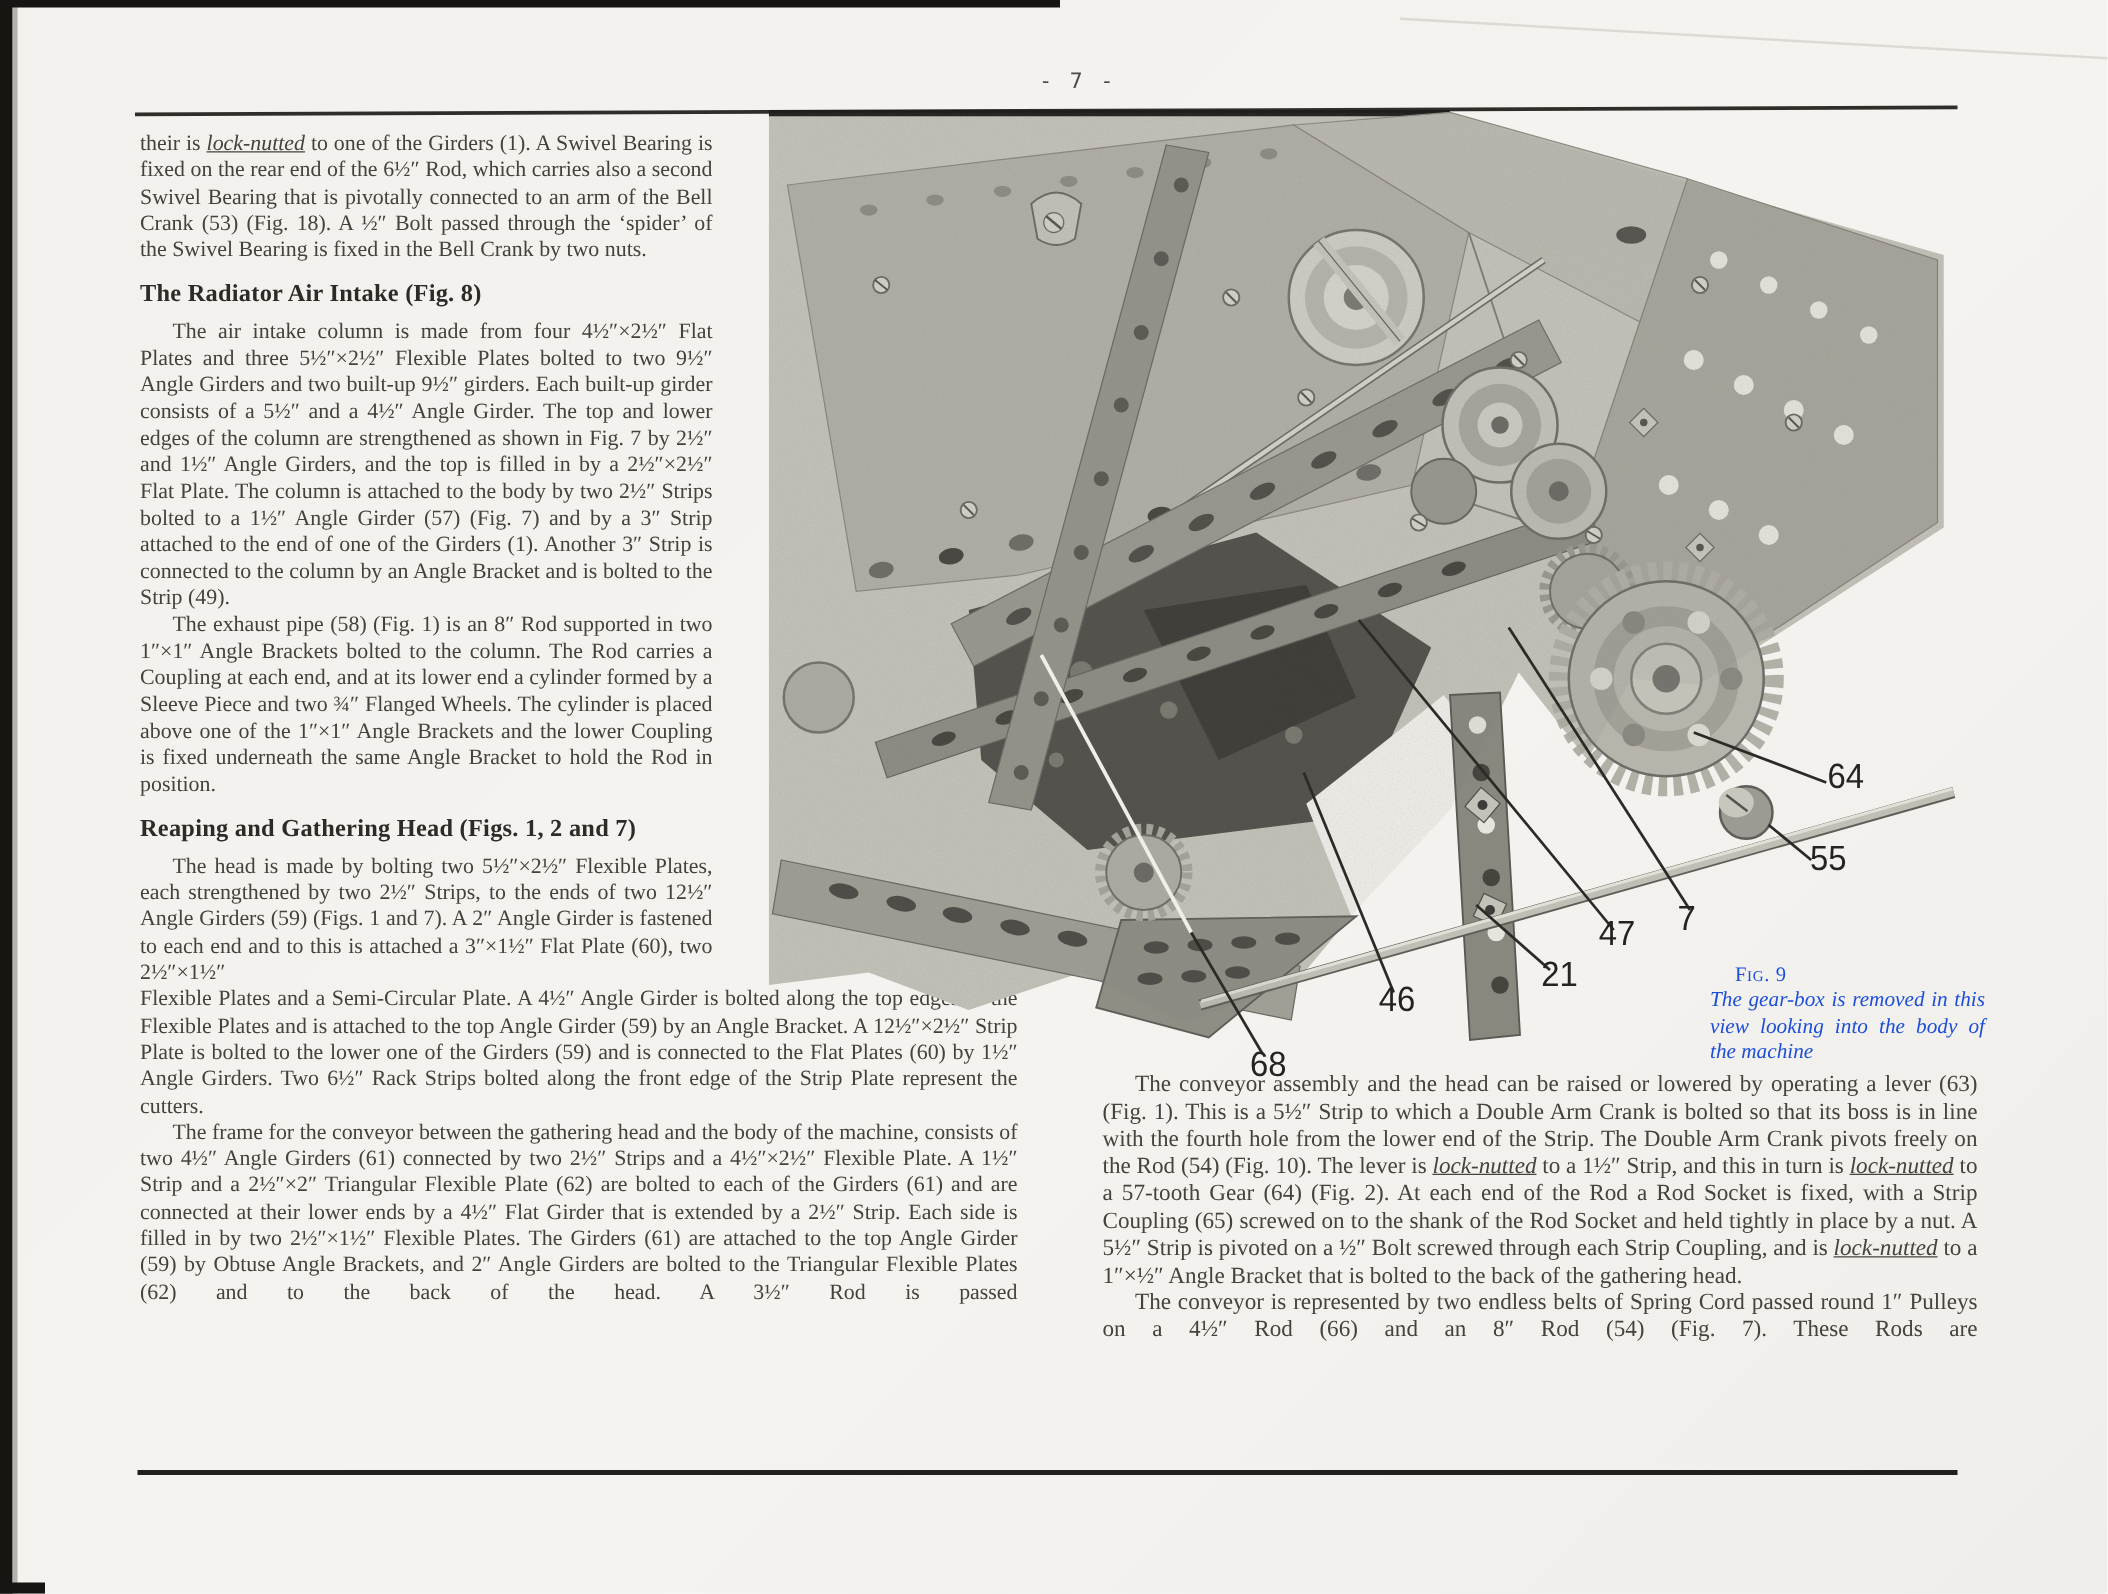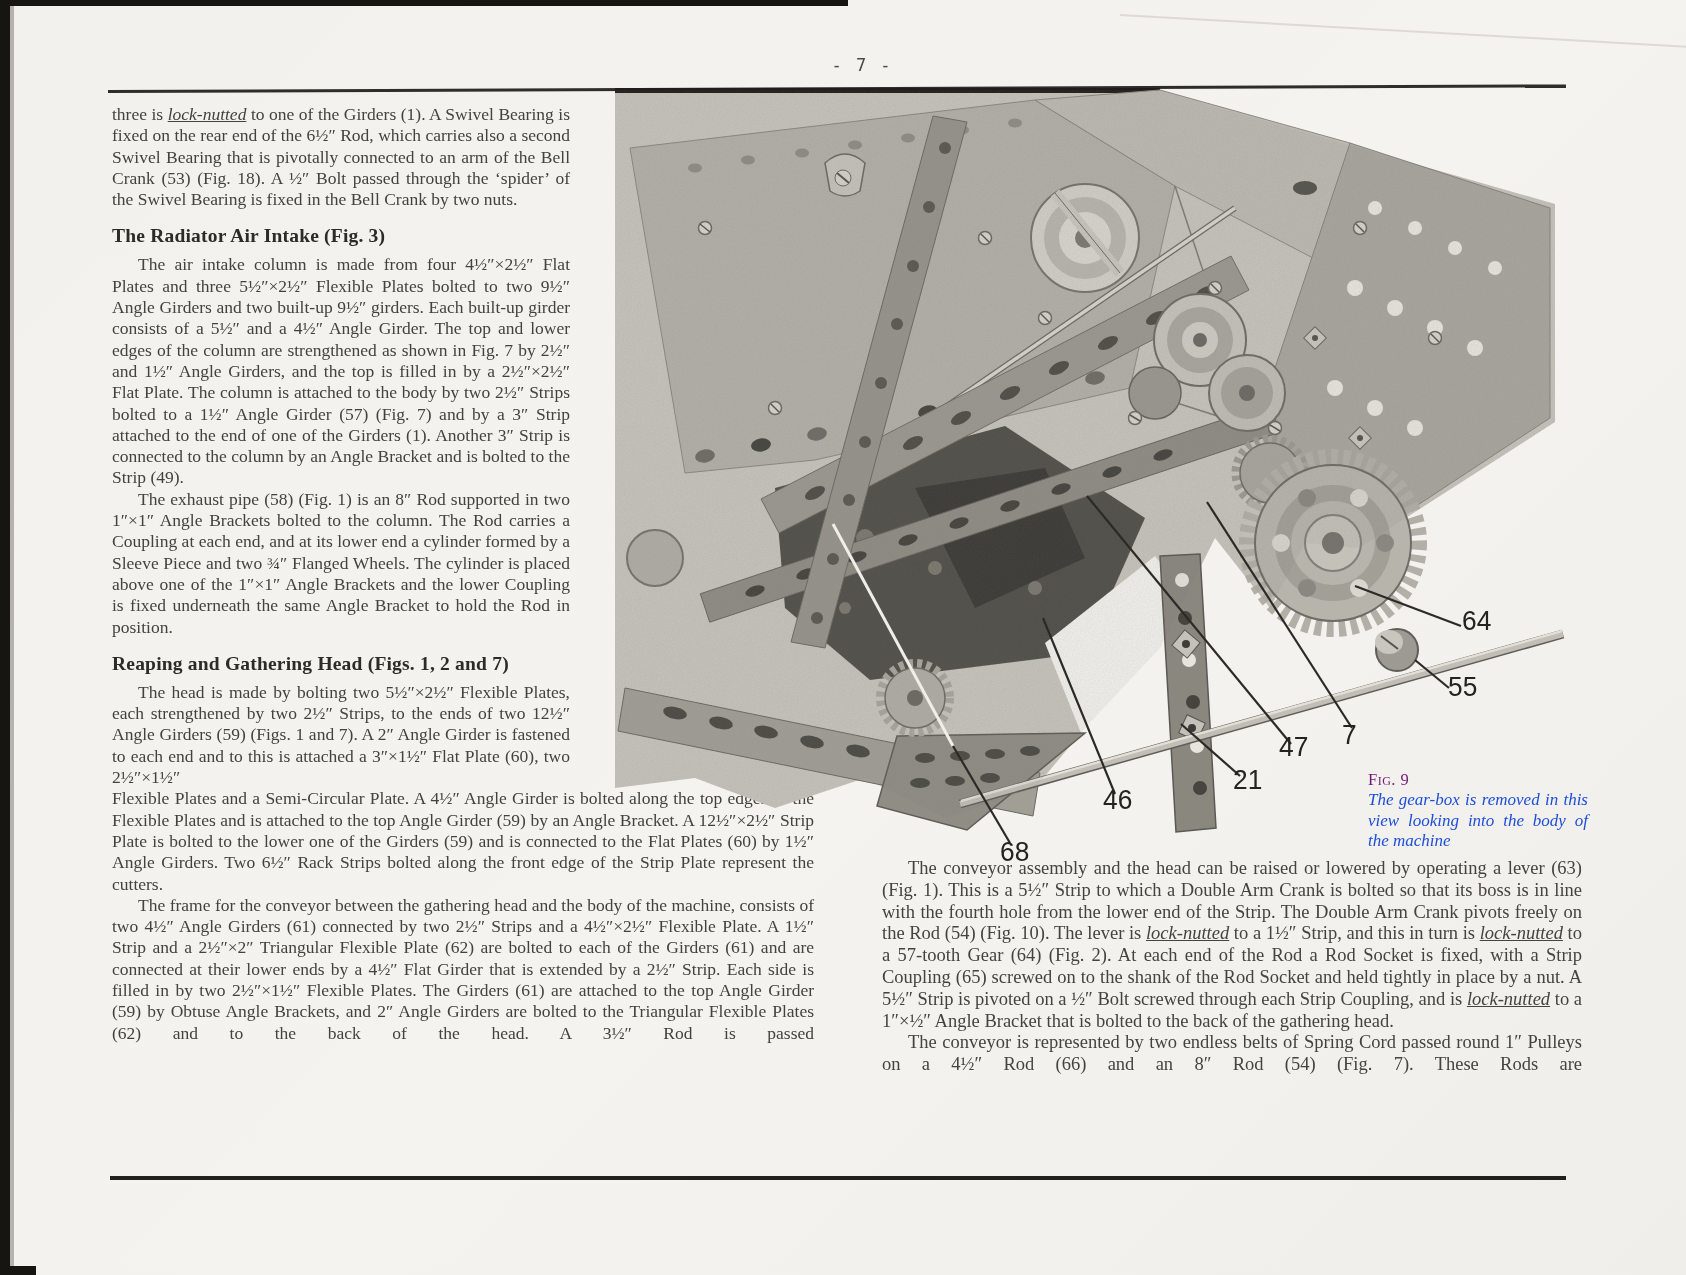--- a/index.html
+++ b/index.html
@@ -29,39 +29,39 @@
   .body-para{margin:0;font-size:17.5px;line-height:21.3px;text-align:justify;text-indent:26px;color:#44423d;}
   .right-col .body-para{font-size:18.5px;line-height:21.8px;color:#45433e;}
   .body-para.noindent{text-indent:0;}
   .body-para.flush{text-align-last:justify;}
   h3.heading{margin:15px 0 7px 0;font-size:19.5px;line-height:22px;font-weight:bold;color:#2c2b27;letter-spacing:.2px;}
   em{font-style:italic;text-decoration:underline;}
   
   .figure-photo{left:615px;top:88px;width:955px;height:790px;}
   .callout{position:absolute;font-family:"Liberation Sans",sans-serif;font-size:28px;color:#242320;transform:scaleX(.94);transform-origin:left top;}
   .fig-caption{left:1368px;top:770px;width:220px;}
-  .fig-caption .fig-label{font-size:16.5px;color:#701a75;font-variant:small-caps;letter-spacing:.5px;}
+  .fig-caption .fig-label{font-size:16.5px;color:#1d4ed8;font-variant:small-caps;letter-spacing:.5px;margin-left:20px;}
   .fig-caption .fig-text{font-size:17px;line-height:20.5px;font-style:italic;color:#1d4ed8;text-align:justify;}
 </style>
 </head>
 <body>
 
 <div class="abs edge-left"></div>
 <div class="abs edge-left2"></div>
 <div class="abs edge-top"></div>
 <div class="abs edge-bottom-left"></div>
 <div class="abs corner-tr"></div>
 
 <div class="abs page-number">- 7 -</div>
 <div class="abs rule-top"></div>
 
 <div class="abs left-col">
   <div class="left-narrow">
-      <p class="body-para noindent"><span>three is </span><em>lock-nutted</em><span> to one of the Girders (1). A Swivel Bearing is fixed on the rear end of the 6½″ Rod, which carries also a second Swivel Bearing that is pivotally connected to an arm of the Bell Crank (53) (Fig. 18). A ½″ Bolt passed through the ‘spider’ of the Swivel Bearing is fixed in the Bell Crank by two nuts.</span></p>
-      <h3 class="heading"><span>The Radiator Air Intake (Fig. 3)</span></h3>
+      <p class="body-para noindent"><span>their is </span><em>lock-nutted</em><span> to one of the Girders (1). A Swivel Bearing is fixed on the rear end of the 6½″ Rod, which carries also a second Swivel Bearing that is pivotally connected to an arm of the Bell Crank (53) (Fig. 18). A ½″ Bolt passed through the ‘spider’ of the Swivel Bearing is fixed in the Bell Crank by two nuts.</span></p>
+      <h3 class="heading"><span>The Radiator Air Intake (Fig. 8)</span></h3>
       <p class="body-para"><span>The air intake column is made from four 4½″×2½″ Flat Plates and three 5½″×2½″ Flexible Plates bolted to two 9½″ Angle Girders and two built-up 9½″ girders. Each built-up girder consists of a 5½″ and a 4½″ Angle Girder. The top and lower edges of the column are strengthened as shown in Fig. 7 by 2½″ and 1½″ Angle Girders, and the top is filled in by a 2½″×2½″ Flat Plate. The column is attached to the body by two 2½″ Strips bolted to a 1½″ Angle Girder (57) (Fig. 7) and by a 3″ Strip attached to the end of one of the Girders (1). Another 3″ Strip is connected to the column by an Angle Bracket and is bolted to the Strip (49).</span></p>
       <p class="body-para"><span>The exhaust pipe (58) (Fig. 1) is an 8″ Rod supported in two 1″×1″ Angle Brackets bolted to the column. The Rod carries a Coupling at each end, and at its lower end a cylinder formed by a Sleeve Piece and two ¾″ Flanged Wheels. The cylinder is placed above one of the 1″×1″ Angle Brackets and the lower Coupling is fixed underneath the same Angle Bracket to hold the Rod in position.</span></p>
       <h3 class="heading"><span>Reaping and Gathering Head (Figs. 1, 2 and 7)</span></h3>
       <p class="body-para flush"><span>The head is made by bolting two 5½″×2½″ Flexible Plates, each strengthened by two 2½″ Strips, to the ends of two 12½″ Angle Girders (59) (Figs. 1 and 7). A 2″ Angle Girder is fastened to each end and to this is attached a 3″×1½″ Flat Plate (60), two 2½″×1½″</span></p>
     </div>
   <div class="left-wide">
       <p class="body-para noindent"><span>Flexible Plates and a Semi-Circular Plate. A 4½″ Angle Girder is bolted along the top edges of the Flexible Plates and is attached to the top Angle Girder (59) by an Angle Bracket. A 12½″×2½″ Strip Plate is bolted to the lower one of the Girders (59) and is connected to the Flat Plates (60) by 1½″ Angle Girders. Two 6½″ Rack Strips bolted along the front edge of the Strip Plate represent the cutters.</span></p>
       <p class="body-para flush"><span>The frame for the conveyor between the gathering head and the body of the machine, consists of two 4½″ Angle Girders (61) connected by two 2½″ Strips and a 4½″×2½″ Flexible Plate. A 1½″ Strip and a 2½″×2″ Triangular Flexible Plate (62) are bolted to each of the Girders (61) and are connected at their lower ends by a 4½″ Flat Girder that is extended by a 2½″ Strip. Each side is filled in by two 2½″×1½″ Flexible Plates. The Girders (61) are attached to the top Angle Girder (59) by Obtuse Angle Brackets, and 2″ Angle Girders are bolted to the Triangular Flexible Plates (62) and to the back of the head. A 3½″ Rod is passed</span></p>
     </div>
 </div>

